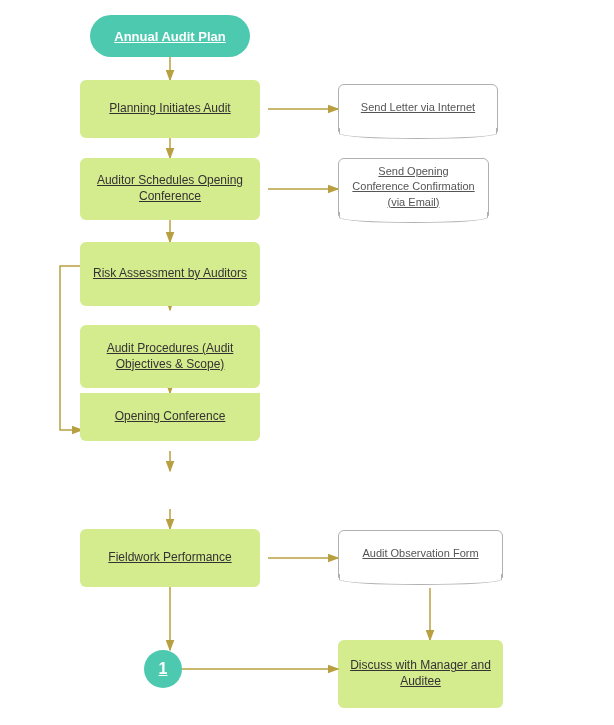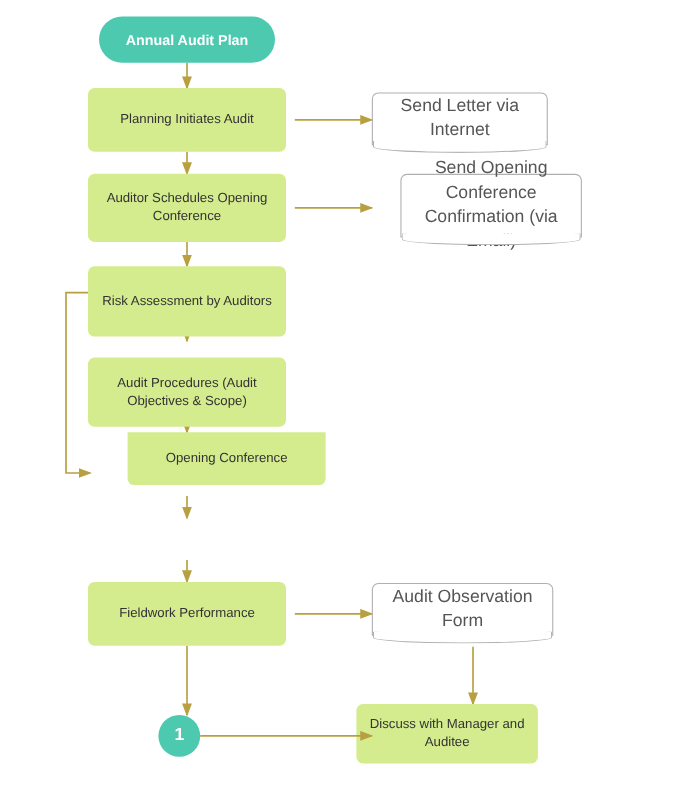--- a/index.html
+++ b/index.html
@@ -19,20 +19,21 @@
       height: 725px;
     }
 
     
     .shape {
       position: absolute;
       display: flex;
       align-items: center;
       justify-content: center;
       text-align: center;
+      text-decoration: underline;
     }
 
     
     .process {
       background: #d4eb8e;
       border-radius: 6px;
       color: #333;
       font-size: 12px;
       line-height: 1.3;
       padding: 6px 10px;
@@ -46,21 +47,21 @@
       font-weight: bold;
       font-size: 13px;
     }
 
     
     .document-shape {
       background: #fff;
       border: 1.5px solid #b0b0b0;
       border-radius: 6px 6px 0 0;
       color: #555;
-      font-size: 16px;
+      font-size: 11px;
       line-height: 1.4;
       padding: 6px 10px;
     }
     .document-shape::after {
       content: '';
       display: block;
       position: absolute;
       bottom: -8px;
       left: 0;
       right: 0;
@@ -148,47 +149,47 @@
   </div>
 
   <div class="shape document-shape" style="left:338px; top:84px; width:160px; height:48px;">
     <span>Send Letter via Internet</span>
   </div>
 
   <div class="shape process" style="left:80px; top:158px; width:180px; height:62px;align-items:center;">
     <span>Auditor Schedules Opening Conference</span>
   </div>
 
-  <div class="shape document-shape" style="left:338px; top:158px; width:165px; height:58px;margin-left:26px;">
+  <div class="shape document-shape" style="left:338px; top:158px; width:151px; height:58px;">
     <span>Send Opening Conference Confirmation (via Email)</span>
   </div>
 
   <div class="shape process" style="left:80px; top:242px; width:180px; height:64px;">
     <span>Risk Assessment by Auditors</span>
   </div>
 
   <div class="shape process" style="left:80px; top:325px; width:180px; height:63px;">
     <span>Audit Procedures (Audit Objectives &amp; Scope)</span>
   </div>
 
-  <div class="shape process" style="left:80px; top:393px; width:180px; height:48px; border-radius: 0 0 6px 6px; border-top: none; margin-left: 36px;">
+  <div class="shape process" style="left:80px; top:393px; width:180px; height:48px; border-radius: 0 0 6px 6px; border-top: none;">
 
     <span>Opening Conference</span>
   </div>
 
 
   <div class="shape document-shape" style="left:338px; top:530px; width:165px; height:48px;">
     <span>Audit Observation Form</span>
   </div>
 
   <div class="shape process" style="left:80px; top:529px; width:180px; height:58px;">
     <span>Fieldwork Performance</span>
   </div>
 
-  <div class="shape process" style="left:324px; top:640px; width:165px; height:54px;">
+  <div class="shape process" style="left:338px; top:640px; width:165px; height:68px;">
     <span>Discuss with Manager and Auditee</span>
   </div>
 
   <div class="shape connector-circle" style="left:144px; top:650px; width:38px; height:38px;">
     <span>1</span>
   </div>
 
   <svg style="position:absolute;top:0;left:0;width:614px;height:725px;pointer-events:none;">
     <defs>
       <marker id="arrowhead2" markerWidth="8" markerHeight="6" refX="7" refY="3" orient="auto">

